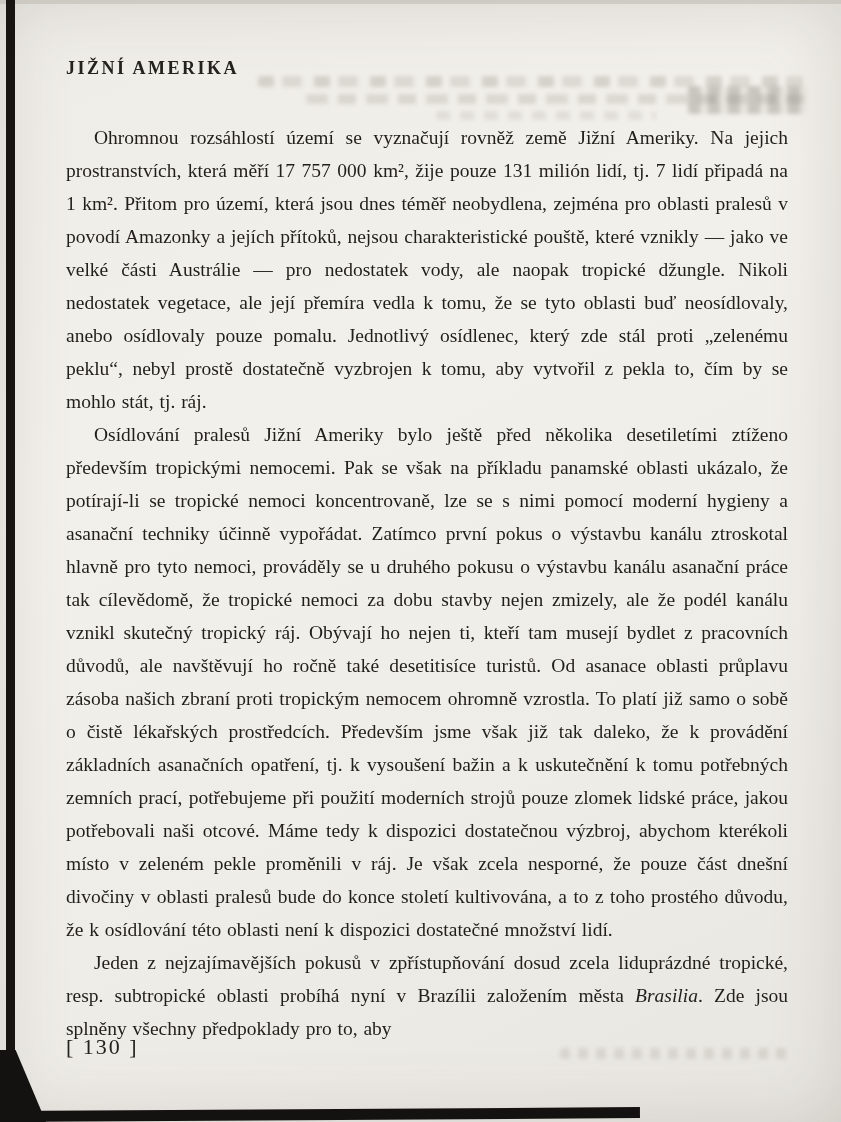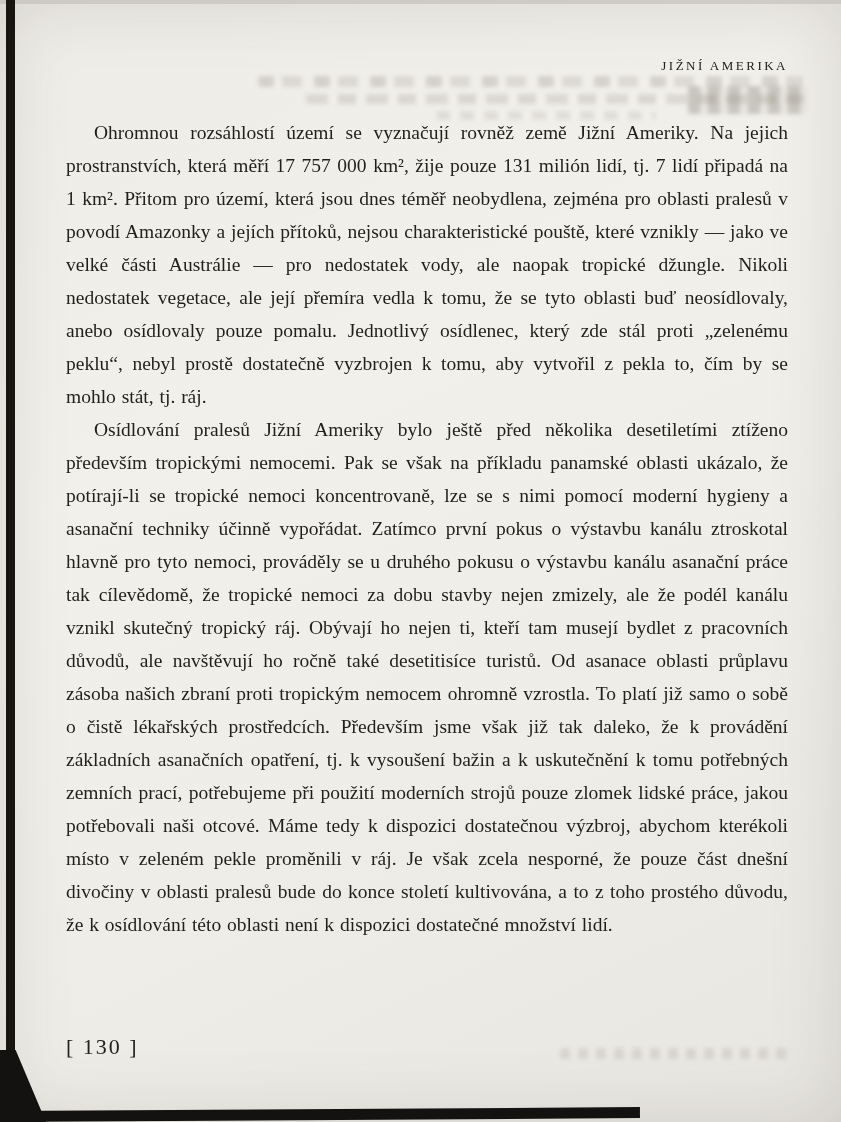--- a/index.html
+++ b/index.html
@@ -95,26 +95,25 @@
   }
 
   
   .content {
     position: absolute;
     left: 66px;
     top: 58px;
     width: 722px;
   }
   .running-head {
-    font-size: 13px;
-    font-weight: normal;
+    font-size: 18px;
+    font-weight: bold;
     letter-spacing: 2.5px;
     margin: 0 0 42px 0;
     color: #24221e;
-    text-align: right;
   }
   .body-text p {
     margin: 0;
     font-size: 19.5px;
     line-height: 33px;
     text-align: justify;
     text-indent: 28px;
     color: #211f1b;
     word-spacing: 1px;
   }
@@ -146,18 +145,19 @@
   <div class="bleed bleed-3"></div>
   <div class="bleed bleed-4"></div>
   <div class="bleed bleed-5"></div>
 
   <div class="content">
     <h1 class="running-head">JIŽNÍ AMERIKA</h1>
 
     <div class="body-text">
       <p>Ohromnou rozsáhlostí území se vyznačují rovněž země Jižní Ameriky. Na jejich prostranstvích, která měří 17 757 000 km², žije pouze 131 milión lidí, tj. 7 lidí připadá na 1 km². Přitom pro území, která jsou dnes téměř neobydlena, zejména pro oblasti pralesů v povodí Amazonky a jejích přítoků, nejsou charakteristické pouště, které vznikly — jako ve velké části Austrálie — pro nedostatek vody, ale naopak tropické džungle. Nikoli nedostatek vegetace, ale její přemíra vedla k tomu, že se tyto oblasti buď neosídlovaly, anebo osídlovaly pouze pomalu. Jednotlivý osídlenec, který zde stál proti „zelenému peklu“, nebyl prostě dostatečně vyzbrojen k tomu, aby vytvořil z pekla to, čím by se mohlo stát, tj. ráj.</p>
       <p>Osídlování pralesů Jižní Ameriky bylo ještě před několika desetiletími ztíženo především tropickými nemocemi. Pak se však na příkladu panamské oblasti ukázalo, že potírají-li se tropické nemoci koncentrovaně, lze se s nimi pomocí moderní hygieny a asanační techniky účinně vypořádat. Zatímco první pokus o výstavbu kanálu ztroskotal hlavně pro tyto nemoci, prováděly se u druhého pokusu o výstavbu kanálu asanační práce tak cílevědomě, že tropické nemoci za dobu stavby nejen zmizely, ale že podél kanálu vznikl skutečný tropický ráj. Obývají ho nejen ti, kteří tam musejí bydlet z pracovních důvodů, ale navštěvují ho ročně také desetitisíce turistů. Od asanace oblasti průplavu zásoba našich zbraní proti tropickým nemocem ohromně vzrostla. To platí již samo o sobě o čistě lékařských prostředcích. Především jsme však již tak daleko, že k provádění základních asanačních opatření, tj. k vysoušení bažin a k uskutečnění k tomu potřebných zemních prací, potřebujeme při použití moderních strojů pouze zlomek lidské práce, jakou potřebovali naši otcové. Máme tedy k dispozici dostatečnou výzbroj, abychom kterékoli místo v zeleném pekle proměnili v ráj. Je však zcela nesporné, že pouze část dnešní divočiny v oblasti pralesů bude do konce století kultivována, a to z toho prostého důvodu, že k osídlování této oblasti není k dispozici dostatečné množství lidí.</p>
+      <p><span>Jeden z nejzajímavějších pokusů v zpřístupňování dosud zcela liduprázdné tropické, resp. subtropické oblasti probíhá nyní v Brazílii založením města </span><em>Brasilia</em><span>. Zde jsou splněny všechny předpoklady pro to, aby</span></p>
     </div>
   </div>
 
   <div class="page-number">[ 130 ]</div>
 
 </div>
 
 </body></html>

